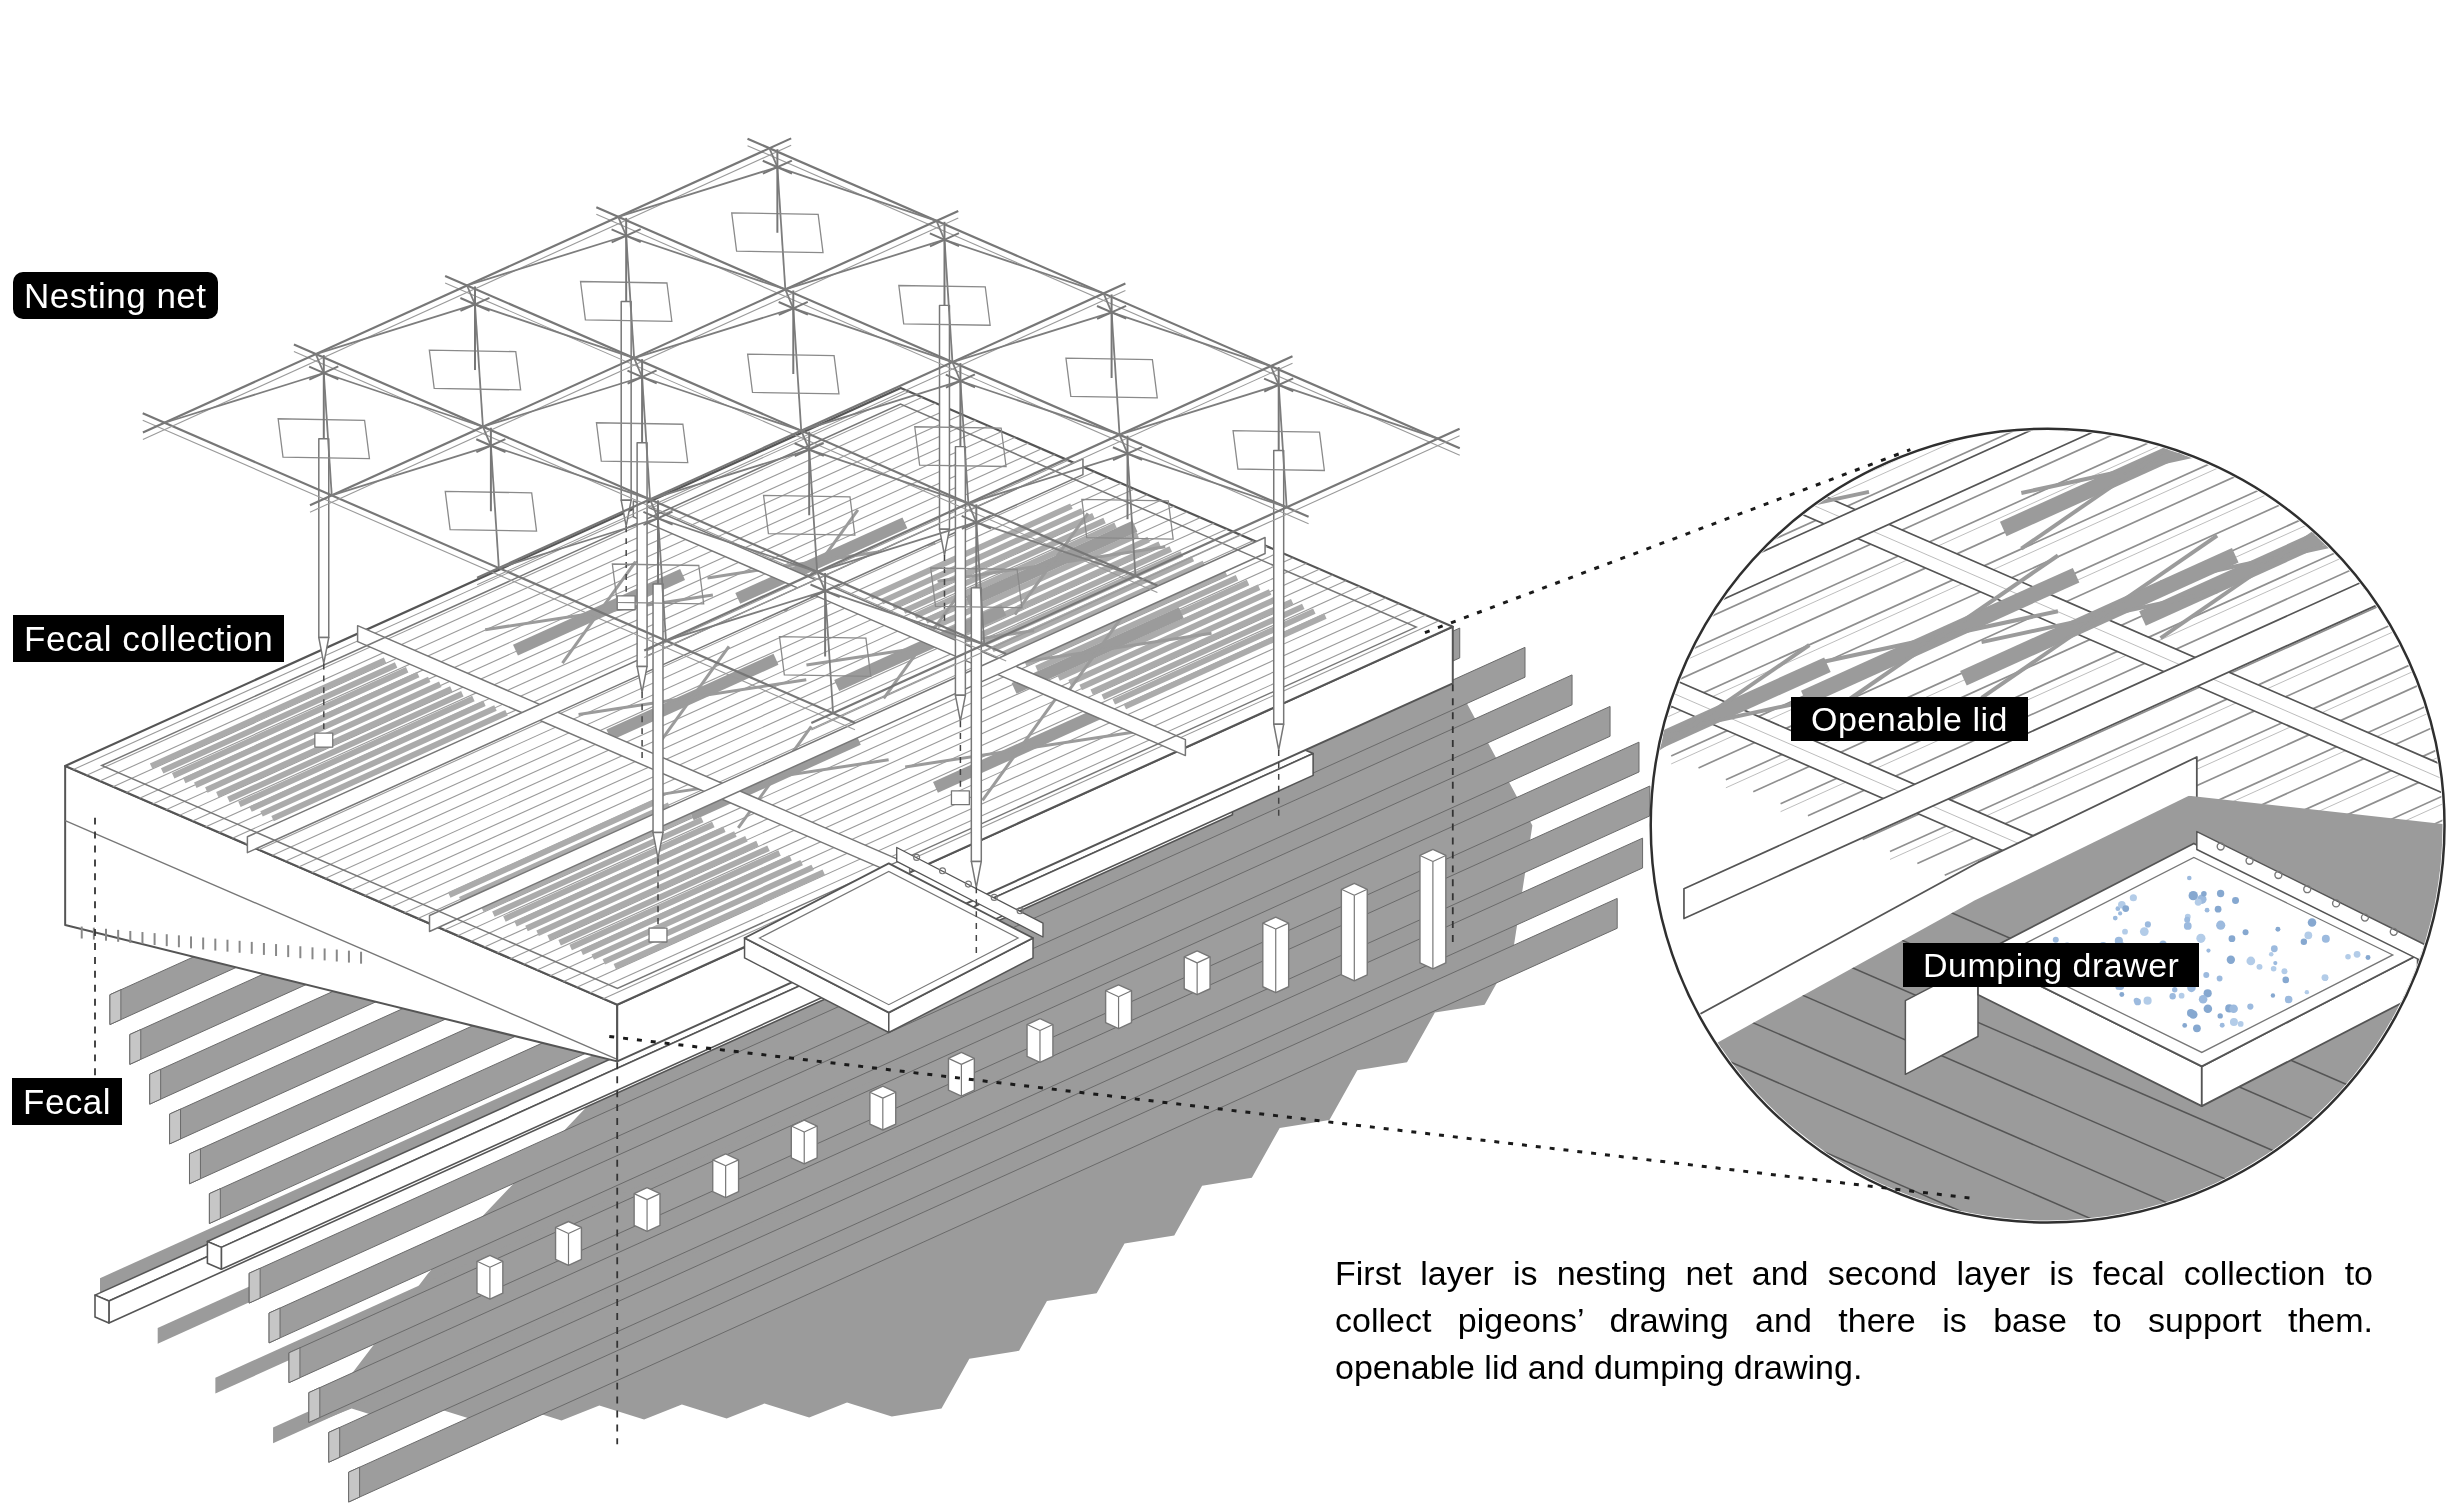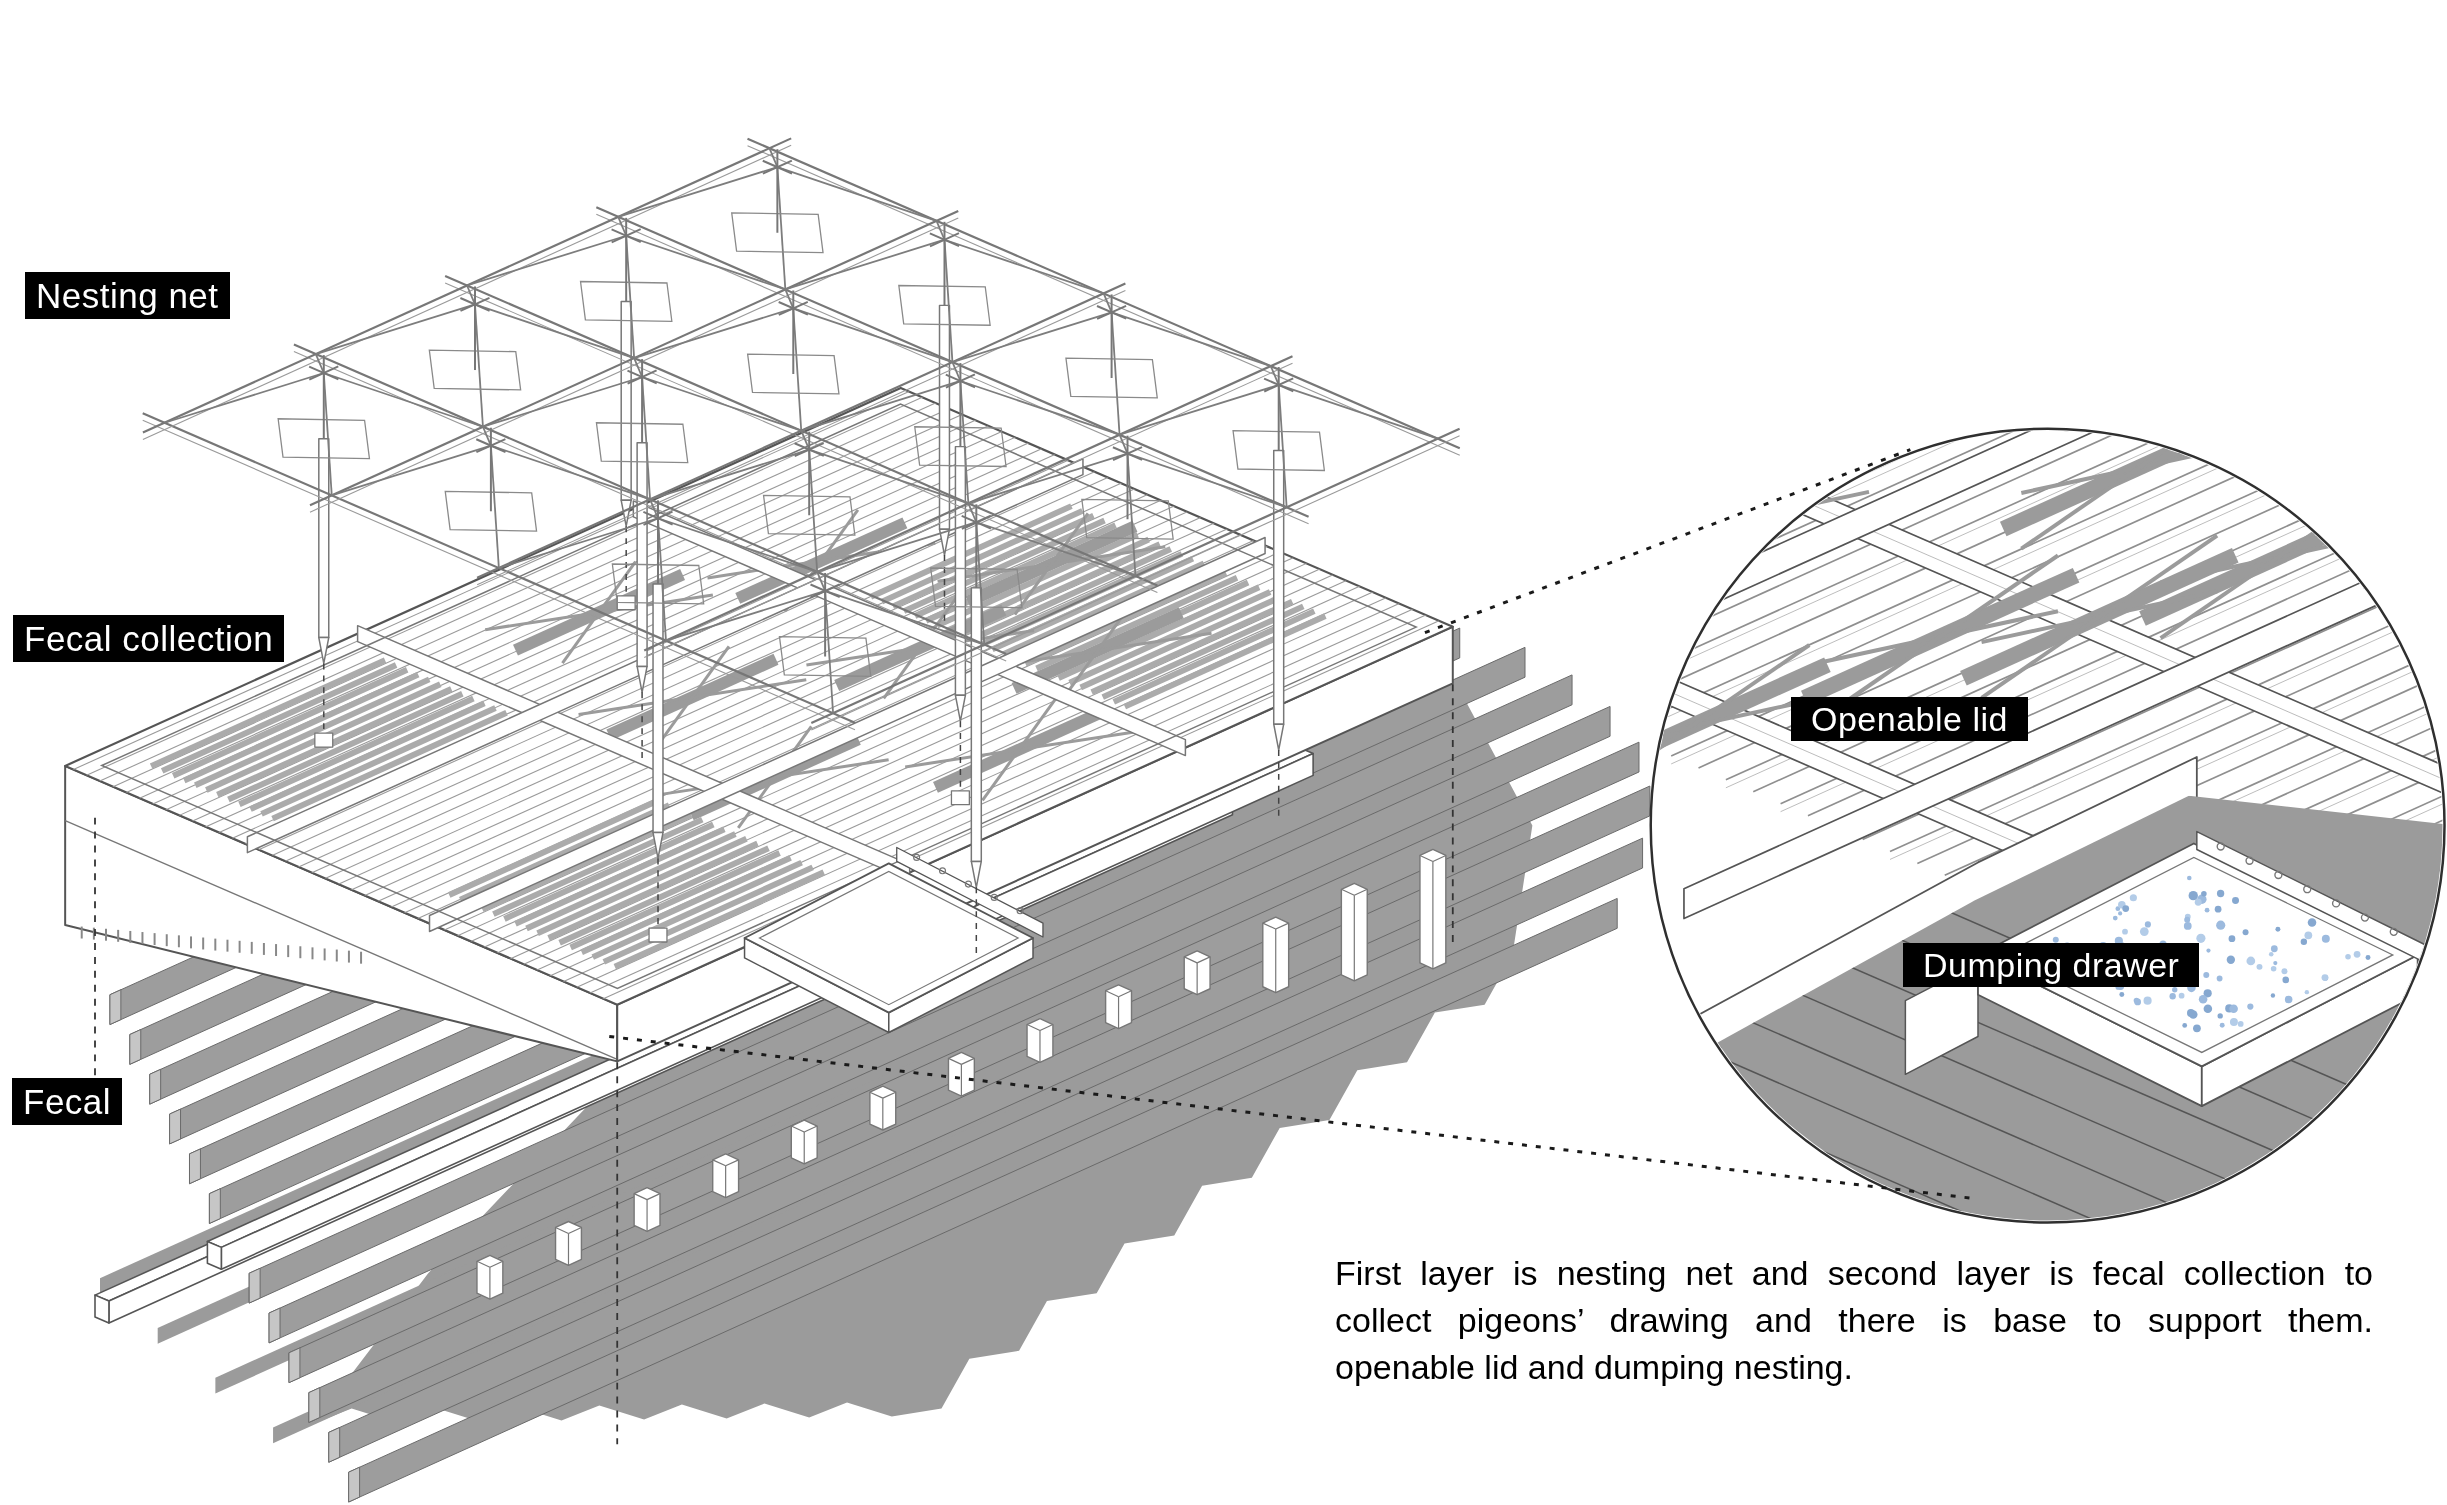--- a/index.html
+++ b/index.html
@@ -700,29 +700,29 @@
           <circle cx="2406" cy="936.8" r="3.5" fill="none" stroke="#777777" stroke-width="1.4"></circle>
         </g>
         <circle cx="2058" cy="830" r="399" fill="none" stroke="#2f2f2f" stroke-width="2.5"></circle>
       </g>
     <g id="gLead">
         <polyline points="1432,636 1920,452" fill="none" stroke="#1a1a1a" stroke-width="3" stroke-dasharray="5 9"></polyline>
         <polyline points="612,1042 1985,1205" fill="none" stroke="#1a1a1a" stroke-width="3" stroke-dasharray="5 9"></polyline>
       </g>
   </svg>
 
-  <div class="lbl" style="left:25px;top:272px;">Nesting net</div>
+  <div class="lbl" style="left:13px;top:272px;border-radius:10px;">Nesting net</div>
 
   <div class="lbl" style="left:13px;top:615px;">Fecal collection</div>
 
   <div class="lbl" style="left:12px;top:1078px;">Fecal</div>
 
   <div class="lbl small" style="left:1783px;top:697px;">Openable lid</div>
 
   <div class="lbl small" style="left:1895px;top:943px;">Dumping drawer</div>
 
   <div class="caption">
     <div class="jline">First layer is nesting net and second layer is fecal collection to</div>
     <div class="jline">collect pigeons’ drawing and there is base to support them.</div>
-    <div class="lastline">openable lid and dumping nesting.</div>
+    <div class="lastline">openable lid and dumping drawing.</div>
   </div>
 </div>
 
 
 </body></html>

